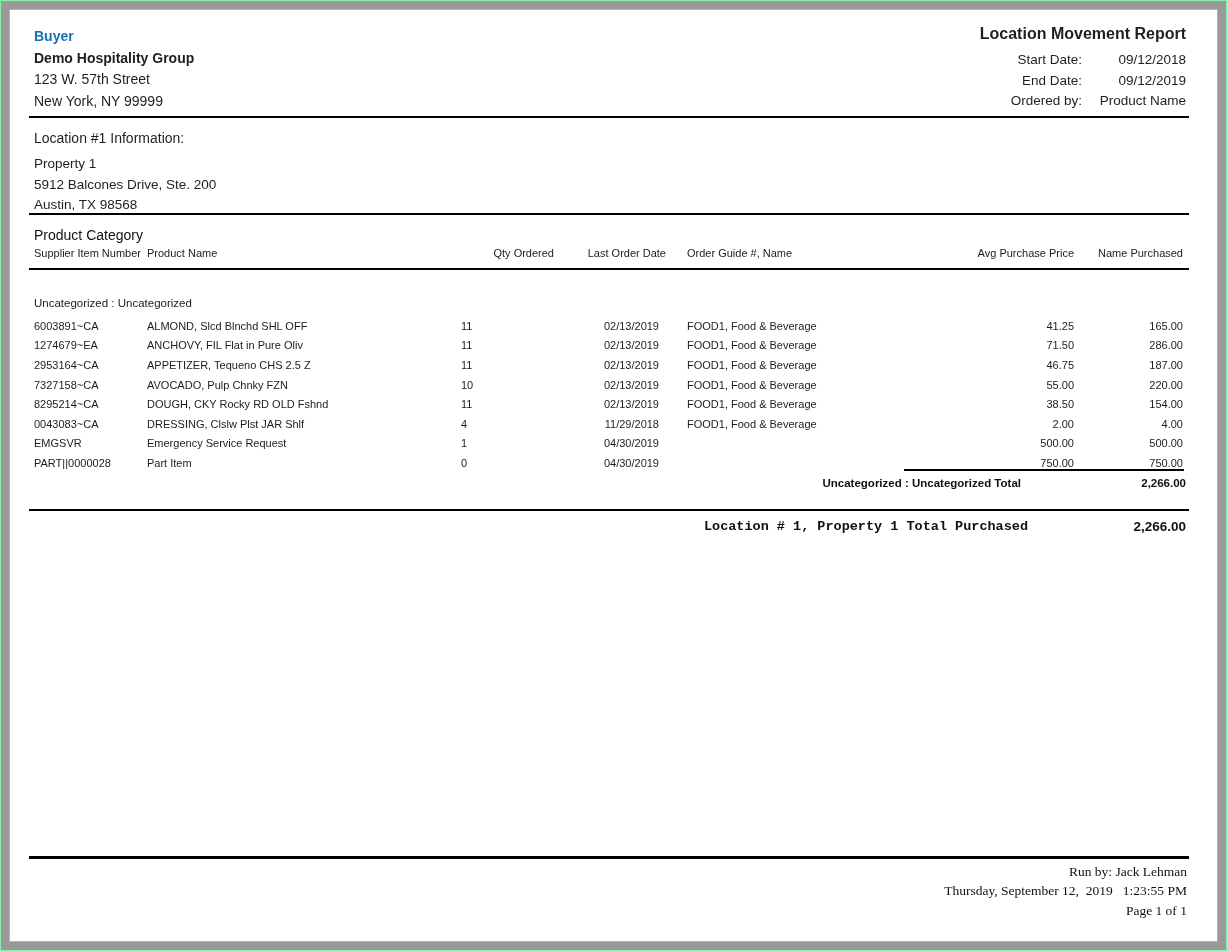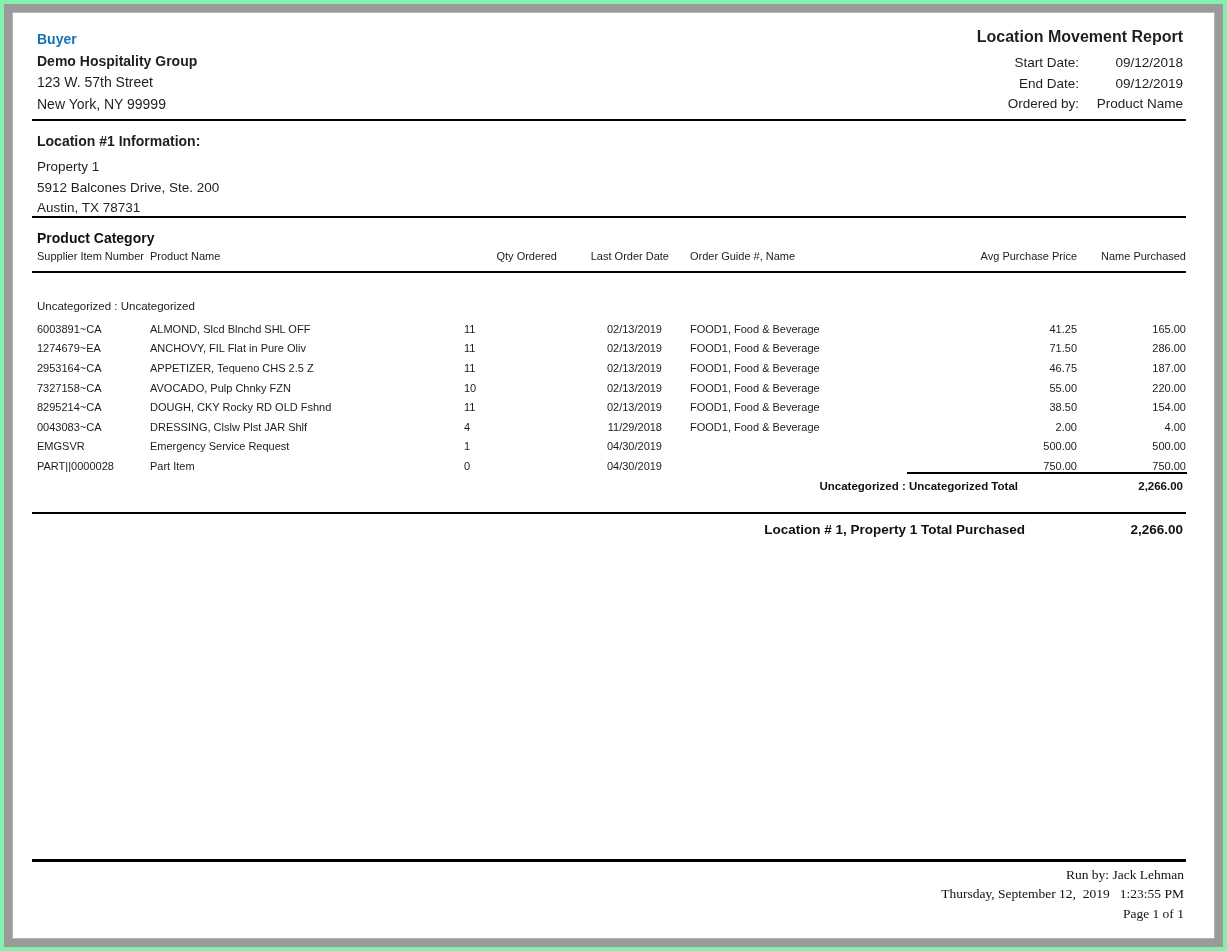--- a/index.html
+++ b/index.html
@@ -1,18 +1,18 @@
 <!DOCTYPE html>
 <html><head>
 <meta charset="utf-8">
 <style>
   * { margin:0; padding:0; box-sizing:border-box; }
   html,body { width:1227px; height:951px; }
   body { font-family:"Liberation Sans", sans-serif; background:#9a9a9a; position:relative; }
-  .frame { position:absolute; inset:0; background:#9a9a9a; border:4px solid #86efac; }
+  .frame { position:absolute; inset:0; background:#9a9a9a; border:1px solid #86efac; }
   .page { position:absolute; inset:8px; background:#ffffff; border:1px solid #b4b4b4; }
 
   
   .hdr-left { position:absolute; top:16px; left:24px; line-height:21.5px; font-size:14px; color:#1f1f1f; }
   .brand { font-weight:bold; }
   .company { font-weight:bold; }
 
   
   .hdr-right { position:absolute; top:15px; right:31px; text-align:right; color:#1f1f1f; }
   .rtitle { font-size:16px; font-weight:bold; margin-bottom:7px; }
@@ -23,46 +23,46 @@
   .rule { position:absolute; left:19px; right:28px; background:#000; }
   .rule-1 { top:106px; height:2px; }
   .rule-2 { top:203px; height:1.5px; }
   .rule-3 { top:258px; height:2px; }
   .rule-4 { top:499px; height:1.5px; }
   .rule-thick { top:846px; height:3px; }
   .rule-short { position:absolute; top:459px; left:894px; width:280px; height:1.5px; background:#000; }
 
   
   .location { position:absolute; top:120px; left:24px; color:#1f1f1f; }
-  .loc-heading { font-size:14px; font-weight:bold; margin-bottom:8px; }
+  .loc-heading { font-size:14px; font-weight:normal; margin-bottom:8px; }
   .loc-line { font-size:13.5px; line-height:20.7px; }
 
   
-  .section-title { position:absolute; top:217px; left:24px; font-size:14px; font-weight:bold; color:#111; }
+  .section-title { position:absolute; top:217px; left:24px; font-size:14px; font-weight:normal; color:#111; }
   table { position:absolute; top:237px; left:24px; width:1149px; border-collapse:collapse; table-layout:fixed; }
   th, td { font-weight:normal; font-size:11px; color:#1c1c1c; overflow:hidden; white-space:nowrap; }
   thead th { vertical-align:top; height:21px; }
   .c-supplier { text-align:left; }
   .c-product { text-align:left; }
   .c-qty { text-align:right; }
   td.c-qty { text-align:left; padding-left:2px;margin-top:40px; }
   .c-date { text-align:right; }
   td.c-date { padding-right:7px; }
   .c-guide { text-align:left; padding-left:21px; }
   .c-avg { text-align:right; }
   .c-total { text-align:right; }
   .group-row td { padding-top:29px; padding-bottom:7px; font-size:11.5px; color:#222; }
   tbody.data td { height:19.6px; }
 
   
   .group-total { position:absolute; top:467px; left:24px; right:31px; height:14px; font-size:11.5px; font-weight:bold; color:#111; }
   .gt-label { position:absolute; right:165px; }
   .gt-value { position:absolute; right:0; }
   .loc-total { position:absolute; top:509px; left:24px; right:31px; height:17px; font-size:13.5px; font-weight:bold; color:#111; }
-  .lt-label { position:absolute; right:158px; }
+  .lt-label { position:absolute; right:158px;font-family:Liberation Mono, monospace; }
   .lt-value { position:absolute; right:0; }
 
   
   .footer { position:absolute; top:852px; right:30px; text-align:right; font-family:"Liberation Serif", serif; font-size:13.5px; line-height:19.3px; color:#111; }
   .footer div { white-space:pre; }
 </style>
 </head>
 <body>
 
 <div class="frame">
@@ -90,21 +90,21 @@
         <span class="fvalue">Product Name</span>
       </div>
     </div>
 
     <div class="rule rule-1"></div>
 
     <div class="location">
       <div class="loc-heading">Location #1 Information:</div>
       <div class="loc-line">Property 1</div>
       <div class="loc-line">5912 Balcones Drive, Ste. 200</div>
-      <div class="loc-line">Austin, TX 78731</div>
+      <div class="loc-line">Austin, TX 98568</div>
     </div>
 
     <div class="rule rule-2"></div>
 
     <div class="section-title">Product Category</div>
 
     <table>
       <colgroup>
         <col style="width:113px">
           <col style="width:312px">

